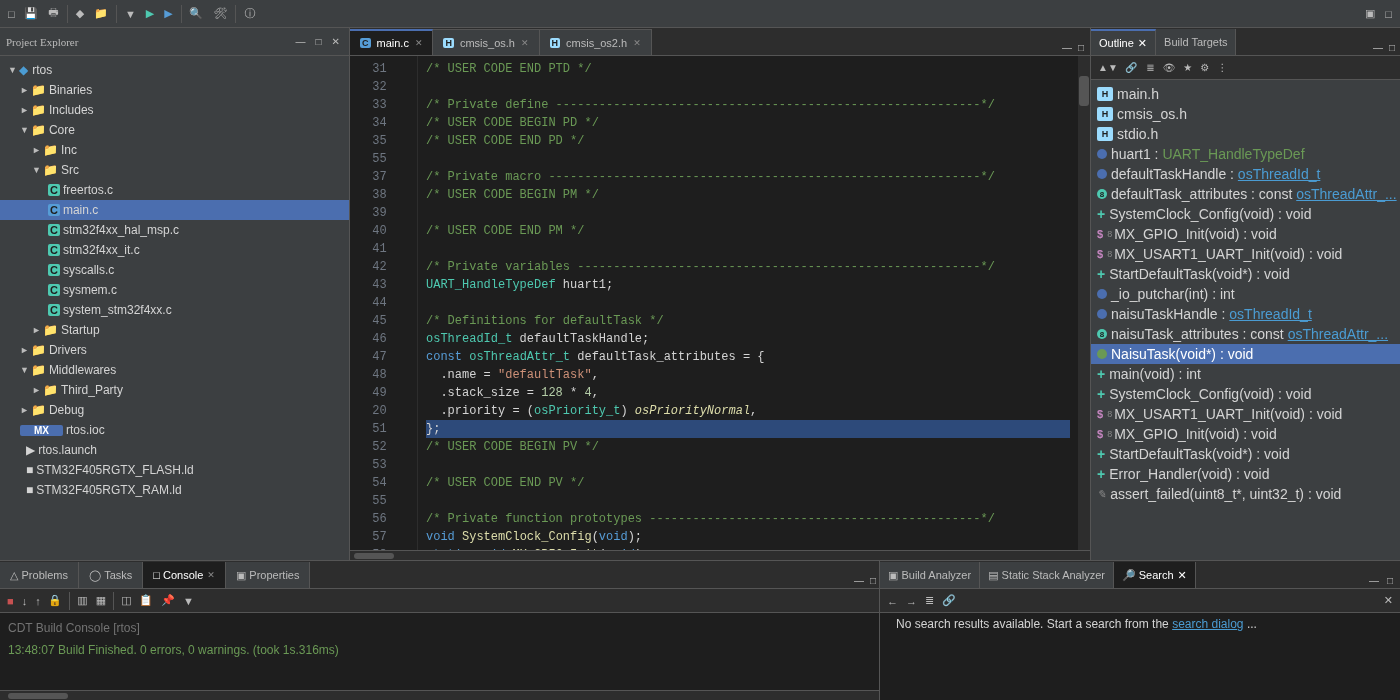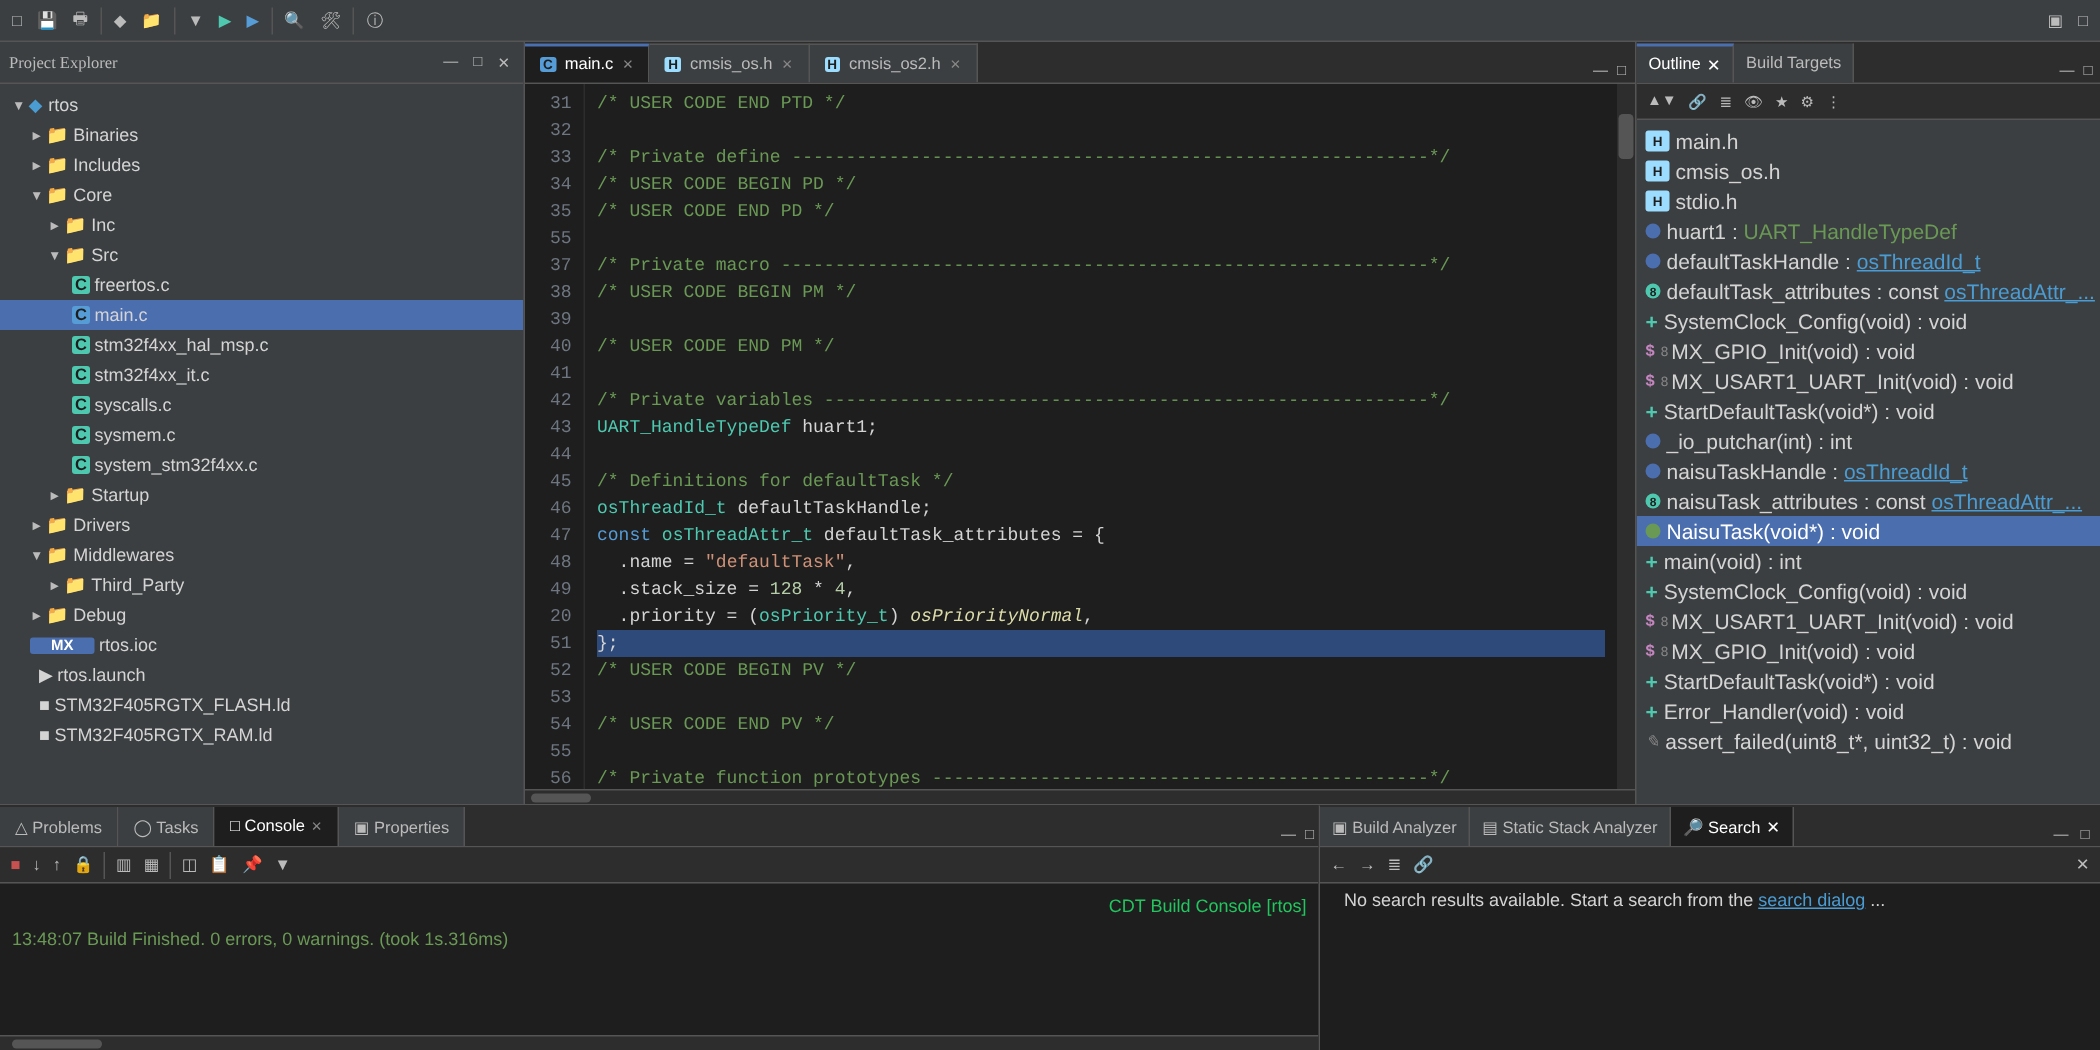--- a/index.html
+++ b/index.html
@@ -32,21 +32,21 @@
     .tab-bar { height: 28px; background: #2d2d2d; display: flex; align-items: flex-end; border-bottom: 1px solid #555; flex-shrink: 0; overflow: hidden; }
     .tab { height: 26px; padding: 0 10px; display: flex; align-items: center; gap: 6px; background: #3c3f41; border-right: 1px solid #555; border-top: 1px solid #555; cursor: pointer; font-size: 11px; color: #bbb; white-space: nowrap; flex-shrink: 0; }
     .tab.active { background: #1e1e1e; color: #fff; border-top: 2px solid #4b6eaf; }
     .tab .close-btn { font-size: 9px; color: #888; cursor: pointer; }
     .tab-spacer { flex: 1; }
     .tab-win-btns { display: flex; align-items: center; gap: 2px; padding: 0 4px; }
     .tab-win-btn { background: none; border: none; color: #bbb; cursor: pointer; font-size: 10px; padding: 2px; }
 
     
     .code-editor { flex: 1; display: flex; overflow: hidden; }
-    .line-numbers { width: 40px; background: #1e1e1e; color: #6e7681; font-family: 'Consolas', 'Courier New', monospace; font-size: 12px; line-height: 18px; padding: 4px 0; text-align: right; padding-right: 8px; overflow: hidden; flex-shrink: 0; border-right: 1px solid #2d2d2d; user-select: none; }
+    .line-numbers { width: 68px; background: #1e1e1e; color: #6e7681; font-family: 'Consolas', 'Courier New', monospace; font-size: 12px; line-height: 18px; padding: 4px 0; text-align: center; padding-right: 8px; overflow: hidden; flex-shrink: 0; border-right: 1px solid #2d2d2d; user-select: none; }
     .code-content { flex: 1; overflow: auto; font-family: 'Consolas', 'Courier New', monospace; font-size: 12px; line-height: 18px; padding: 4px 8px; white-space: pre; }
     .code-line { min-height: 18px; }
     .code-line.highlighted { background: #2d4a7a; }
     .scrollbar-v { width: 12px; background: #2d2d2d; flex-shrink: 0; }
 
     
     .c-comment { color: #6a9955; }
     .c-keyword { color: #569cd6; }
     .c-string { color: #ce9178; }
     .c-number { color: #b5cea8; }
@@ -59,31 +59,31 @@
     .outline-area { flex: 1; overflow-y: auto; padding: 4px 0; }
     .outline-item { display: flex; align-items: center; height: 20px; padding-left: 6px; cursor: pointer; white-space: nowrap; }
     .outline-item.selected { background: #4b6eaf; }
     .icon-circle-blue { width: 10px; height: 10px; border-radius: 50%; background: #4b6eaf; margin-right: 4px; flex-shrink: 0; }
     .icon-plus { color: #4ec9b0; font-size: 14px; font-weight: bold; margin-right: 4px; }
     .outline-text { font-size: 14px; color: #d4d4d4; }
     .outline-text .type-hint { color: #6a9955; }
     .outline-text .link { color: #4b9cd3; text-decoration: underline; cursor: pointer; }
 
     
-    .bottom-area { height: 164px; display: flex; border-top: 1px solid #555; flex-shrink: 0; }
+    .bottom-area { height: 140px; display: flex; border-top: 1px solid #555; flex-shrink: 0; }
     .bottom-left { flex: 1; display: flex; flex-direction: column; background: #1e1e1e; overflow: hidden; border-right: 1px solid #555; }
     .bottom-right { width: 520px; flex-shrink: 0; display: flex; flex-direction: column; background: #1e1e1e; overflow: hidden; }
     .bottom-tab-bar { height: 28px; background: #2d2d2d; display: flex; align-items: flex-end; border-bottom: 1px solid #555; flex-shrink: 0; }
     .bottom-tab { height: 26px; padding: 0 10px; display: flex; align-items: center; gap: 4px; background: #3c3f41; border-right: 1px solid #555; cursor: pointer; font-size: 11px; color: #bbb; }
     .bottom-tab.active { background: #1e1e1e; color: #fff; }
     .bottom-tab .close-btn { font-size: 9px; color: #888; }
     .bottom-content { flex: 1; overflow: auto; padding: 4px 8px; font-size: 12px; }
     .bottom-toolbar { height: 24px; background: #2d2d2d; display: flex; align-items: center; padding: 0 4px; gap: 2px; border-bottom: 1px solid #555; flex-shrink: 0; }
     .bottom-toolbar-btn { background: none; border: none; color: #bbb; cursor: pointer; font-size: 11px; padding: 1px 3px; }
-    .console-header { font-size: 12px; color: #22c55e; padding: 4px 0; text-align: right; }
+    .console-header { font-size: 12px; color: #737373; padding: 4px 0; }
     .console-text { font-size: 12px; color: #6a9955; }
     .search-link { color: #4b9cd3; text-decoration: underline; cursor: pointer; }
     .no-results { font-size: 12px; color: #d4d4d4; padding: 8px; }
 
     
     ::-webkit-scrollbar { width: 8px; height: 8px; }
     ::-webkit-scrollbar-track { background: #2d2d2d; }
     ::-webkit-scrollbar-thumb { background: #555; border-radius: 4px; }
 
     .bottom-scroll { width: 100%; height: 10px; background: #2d2d2d; border-top: 1px solid #555; flex-shrink: 0; display: flex; align-items: center; }

